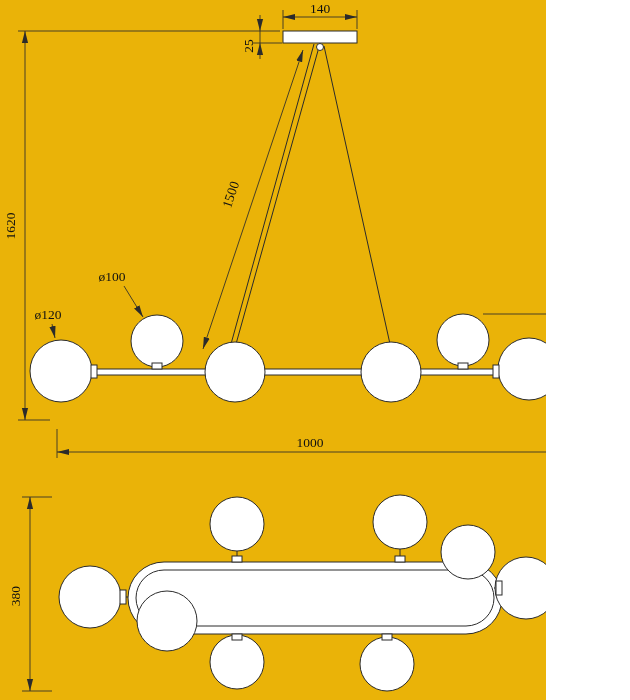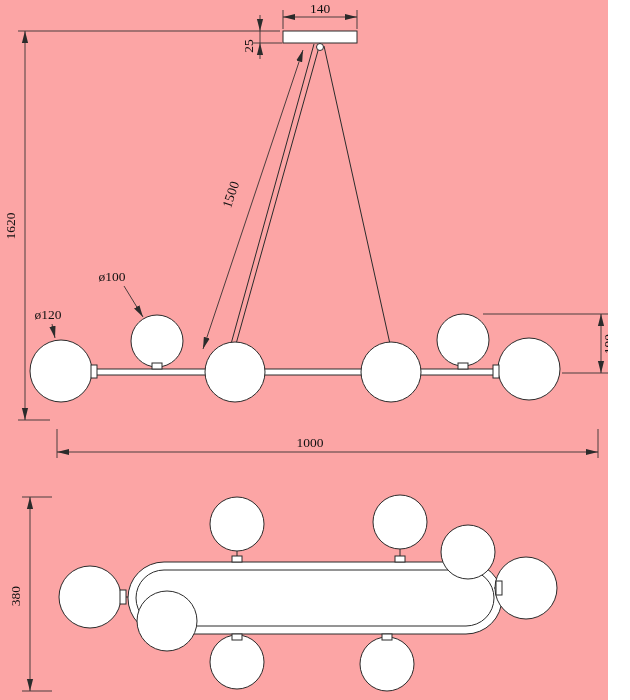--- a/index.html
+++ b/index.html
@@ -4,23 +4,23 @@
 <style>
   html,body{
     margin:0;
     padding:0;
     background:#ffffff;
     width:630px;
     height:700px;
     font-family:"Liberation Serif","DejaVu Serif",serif;
   }
   .drawing-wrap{
-    width:608px;
+    width:546px;
     height:700px;
-    background:#fca5a5;
+    background:#eab308;
     overflow:hidden;
   }
   .ln   { stroke:#2b2b2b; stroke-width:1; fill:none; }
   .fillw{ stroke:#2b2b2b; stroke-width:1; fill:#ffffff; }
   .dim  { stroke:#2b2b2b; stroke-width:0.85; fill:none; }
   text.dimtxt{
     font-family:"Liberation Serif","DejaVu Serif",serif;
     font-size:13.5px;
     fill:#111111;
   }

